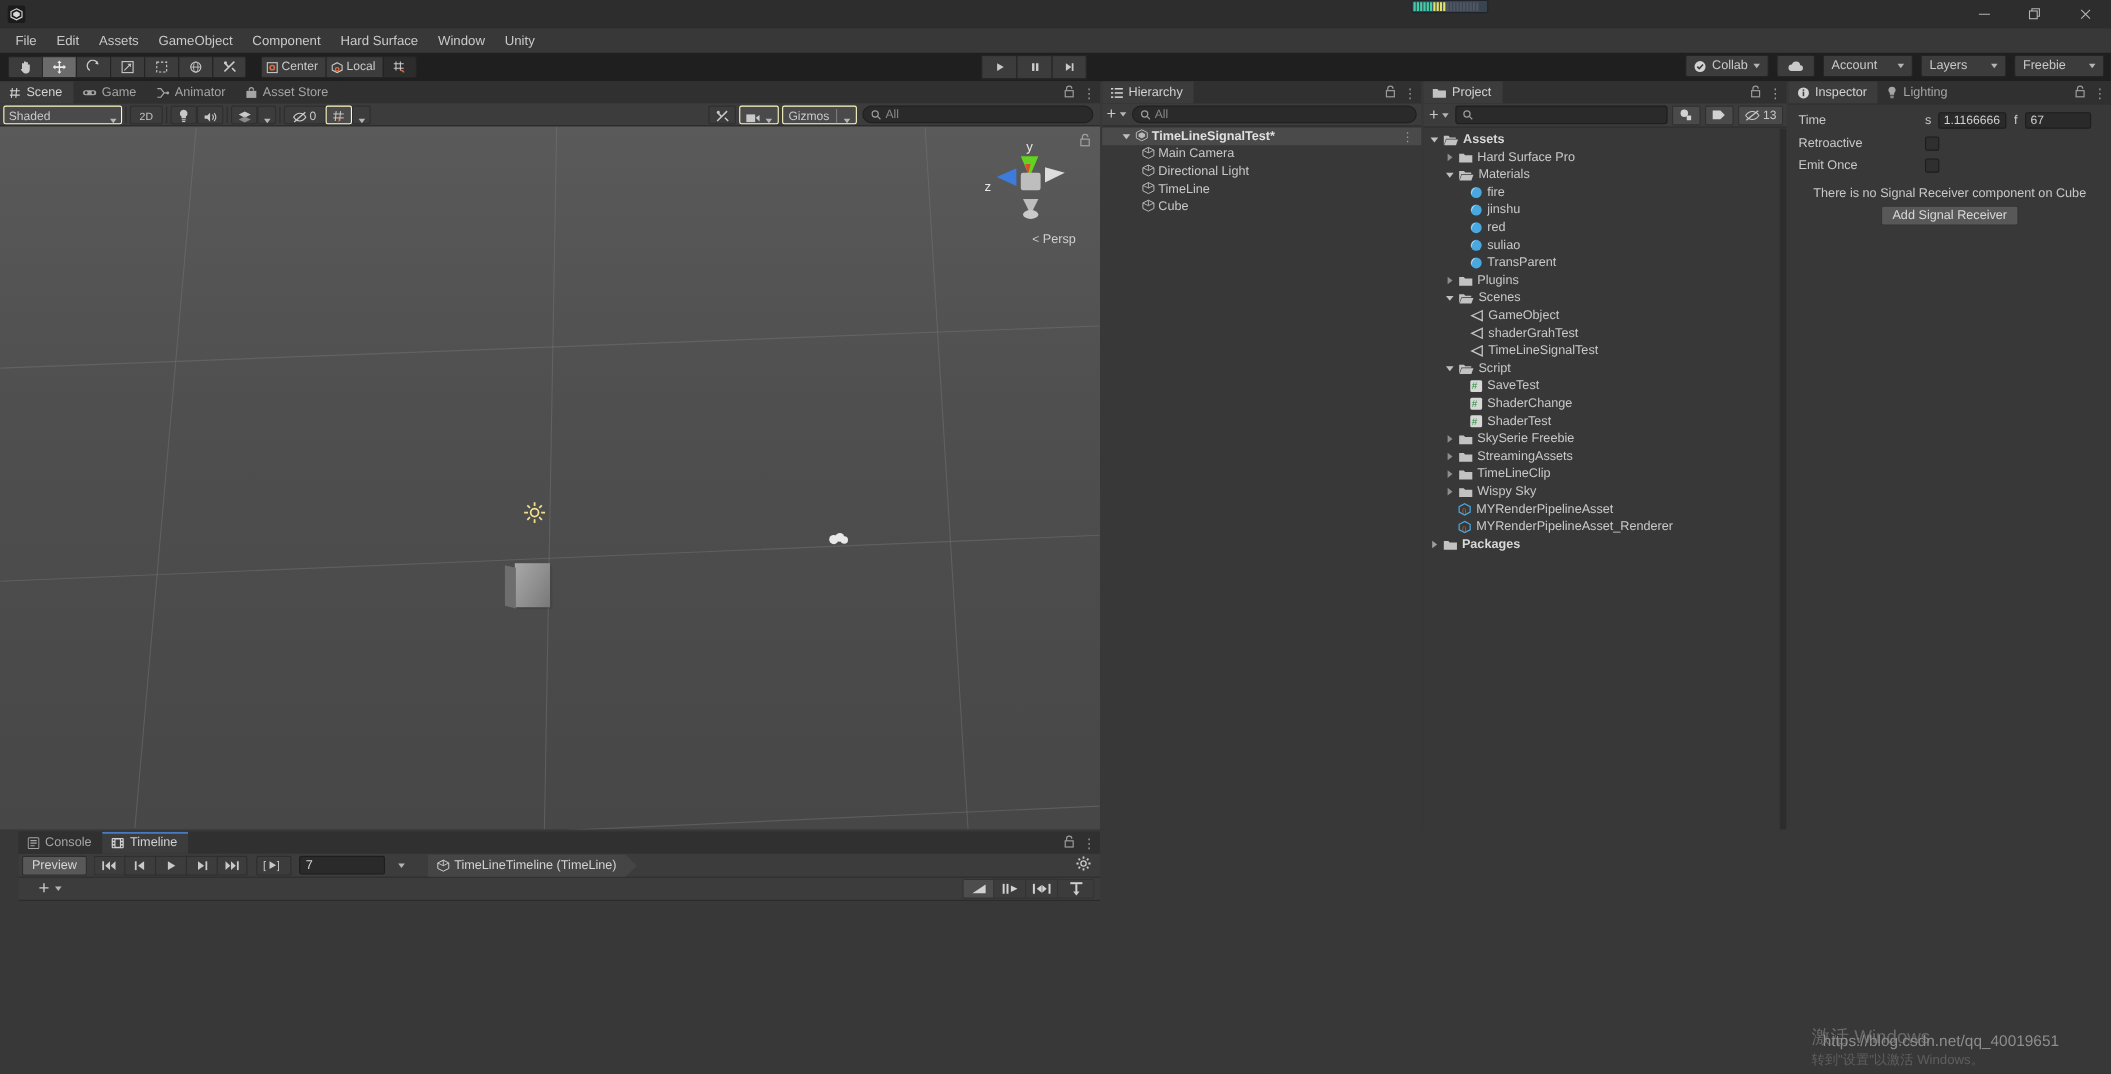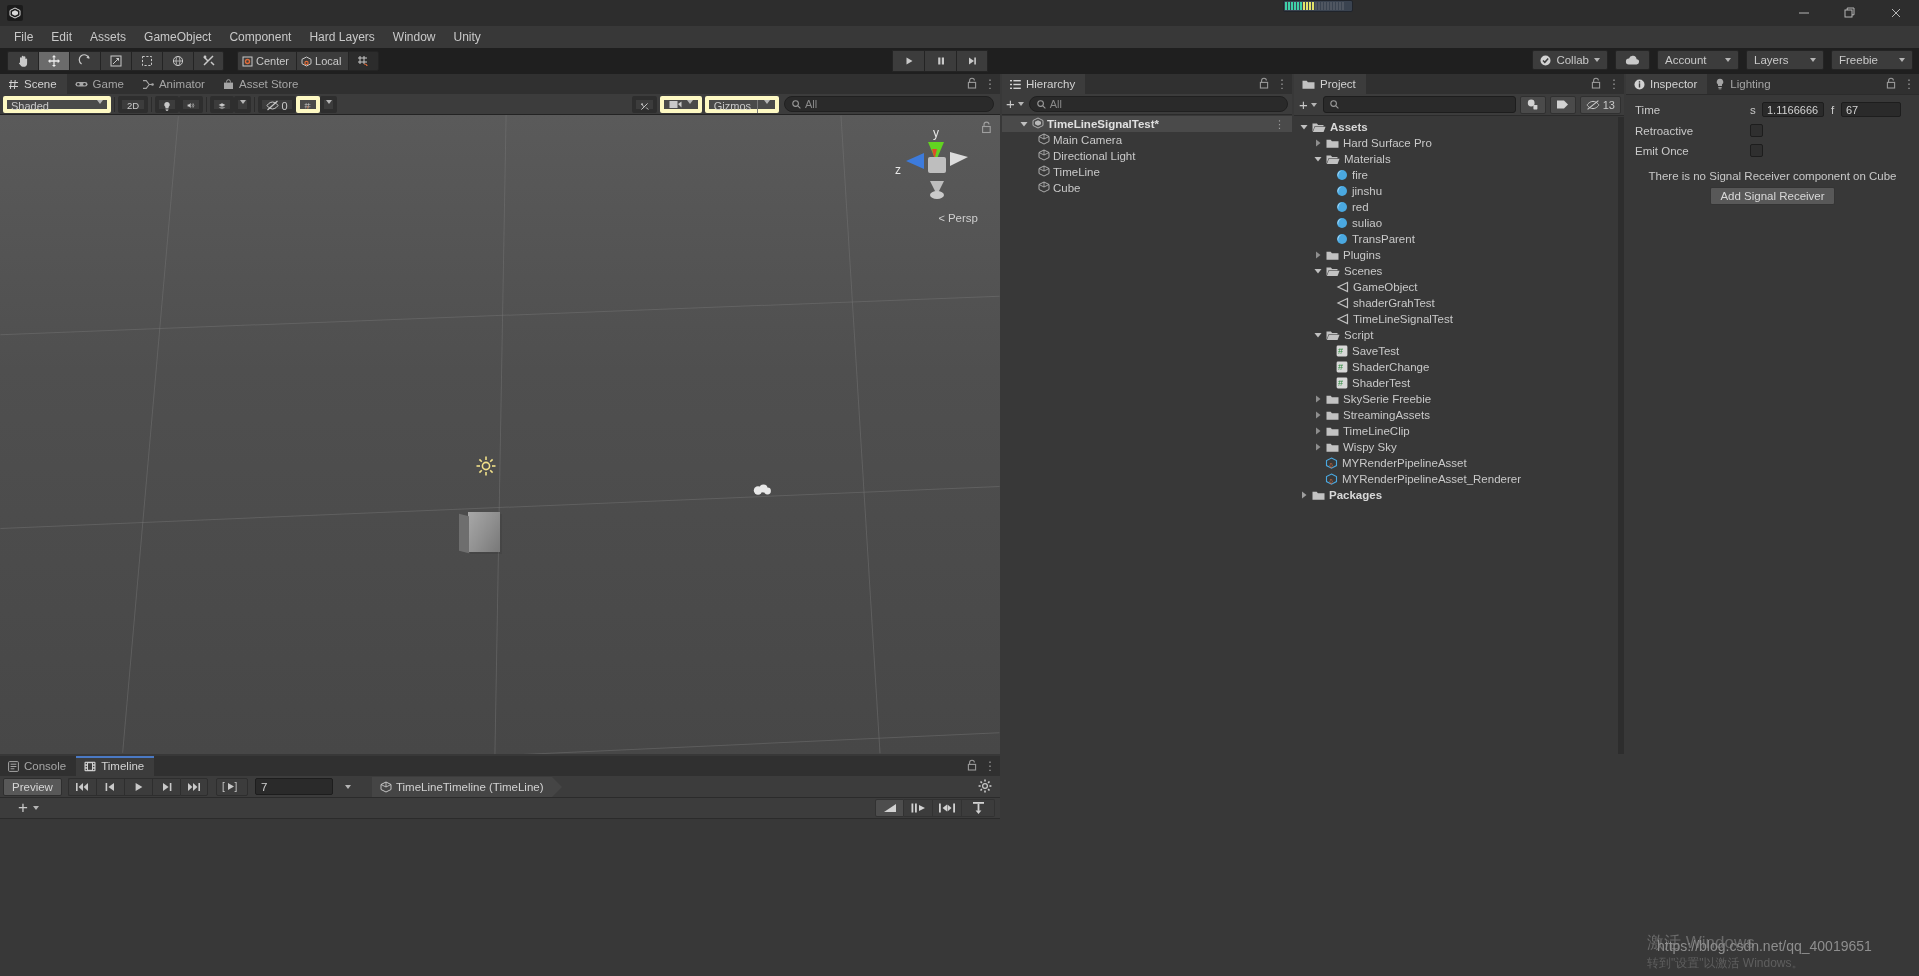--- a/index.html
+++ b/index.html
@@ -90,22 +90,22 @@
   .ptab-right { position:absolute; right:4px; top:3px; display:flex; align-items:center; gap:7px; }
 
   
   #scene-panel { left:0; top:74px; width:1000px; height:680px; }
   .scene-tabs { height:20px; background:#303030; display:flex; align-items:flex-end; }
   .scene-toolbar {
     height:21px; background:#3c3c3c; display:flex; align-items:center; gap:0;
     border-bottom:1px solid #232323; padding-left:1px;
   }
   .sdd {
-    height:17px; background:#4a4a4a; border:4px solid #fef9c3; border-radius:2px;
-    display:flex; align-items:flex-start; padding:0 4px; gap:4px; color:#c9c9c9; font-size:11px;
+    height:17px; background:#4a4a4a; border:1px solid #fef9c3; border-radius:2px;
+    display:flex; align-items:flex-end; padding:0 4px; gap:4px; color:#c9c9c9; font-size:11px;
   }
   .sdd.flat { background:#3c3c3c; border-color:#2e2e2e; }
   .sdiv { width:1px; height:15px; background:#2c2c2c; margin:0 3px; }
   .scene-search {
     height:16px; width:210px; background:#2a2a2a; border:1px solid #202020; border-radius:8px;
     display:flex; align-items:center; padding:0 7px; gap:4px; color:#8a8a8a; font-size:11px;
   }
   .scene-view {
     position:absolute; left:0; top:41px; width:1000px; height:639px;
     background: linear-gradient(#5a5a5a, #4f4f4f 40%, #474747);
@@ -178,21 +178,21 @@
   }
   .red-box { position:absolute; border:2px solid #ff0000; }
   .center-txt { text-align:center; font-size:11.5px; color:#c9c9c9; }
   .gray-btn {
     display:inline-flex; align-items:center; justify-content:center;
     height:18px; padding:0 9px; background:#585858; border:1px solid #343434; border-radius:2px;
     font-size:11.5px; color:#d8d8d8;
   }
 
   
-  #bottom-panel { left:0; top:756px; width:1000px; height:220px; background:#383838; }
+  #bottom-panel { left:0; top:756px; width:1000px; height:220px; background:#383838;padding-left:17px; }
   .bp-tabs { height:20px; background:#303030; display:flex; align-items:flex-end; position:relative; }
   .tl-toolbar { height:22px; background:#3c3c3c; display:flex; align-items:center; gap:0; border-bottom:1px solid #2b2b2b; }
   .preview-btn { height:18px; padding:0 8px; background:#585858; border:1px solid #2e2e2e; border-radius:2px; display:flex; align-items:center; font-size:11.5px; color:#d6d6d6; margin-left:3px;}
   .tlb { width:28px; height:18px; background:#3c3c3c; border:1px solid #2e2e2e; border-right:none; display:flex; align-items:center; justify-content:center; }
   .tl-frame {
     height:17px; width:78px; background:#2a2a2a; border:1px solid #1d1d1d; border-radius:2px;
     display:flex; align-items:center; padding:0 5px; font-size:11.5px; color:#d2d2d2;
   }
   .tl-breadcrumb { height:20px; display:flex; align-items:center; gap:4px; padding:0 8px; background:#454545; font-size:11.5px; color:#d2d2d2; position:relative; }
   .tl-breadcrumb::after {
@@ -270,21 +270,21 @@
       </div>
     </div>
   </div>
 
   <div class="menubar">
     <div class="menu-item">File</div>
     <div class="menu-item">Edit</div>
     <div class="menu-item">Assets</div>
     <div class="menu-item">GameObject</div>
     <div class="menu-item">Component</div>
-    <div class="menu-item">Hard Layers</div>
+    <div class="menu-item">Hard Surface</div>
     <div class="menu-item">Window</div>
     <div class="menu-item">Unity</div>
   </div>
 
   <div class="maintoolbar">
     <div class="tool-group">
       <div class="tbtn">
         <svg width="14" height="14" viewBox="0 0 14 14">
             <path d="M4 9V4.2a.9.9 0 011.8 0V7V2.6a.9.9 0 011.8 0V7V3.2a.9.9 0 011.8 0V7.5V5a.9.9 0 011.7 0v4.4c0 2.1-1.5 3.4-3.4 3.4-1.6 0-2.4-.5-3.2-1.6L3 9.4c-.3-.5.4-1.2 1-.4z" fill="#c9c9c9"></path>
           </svg>

